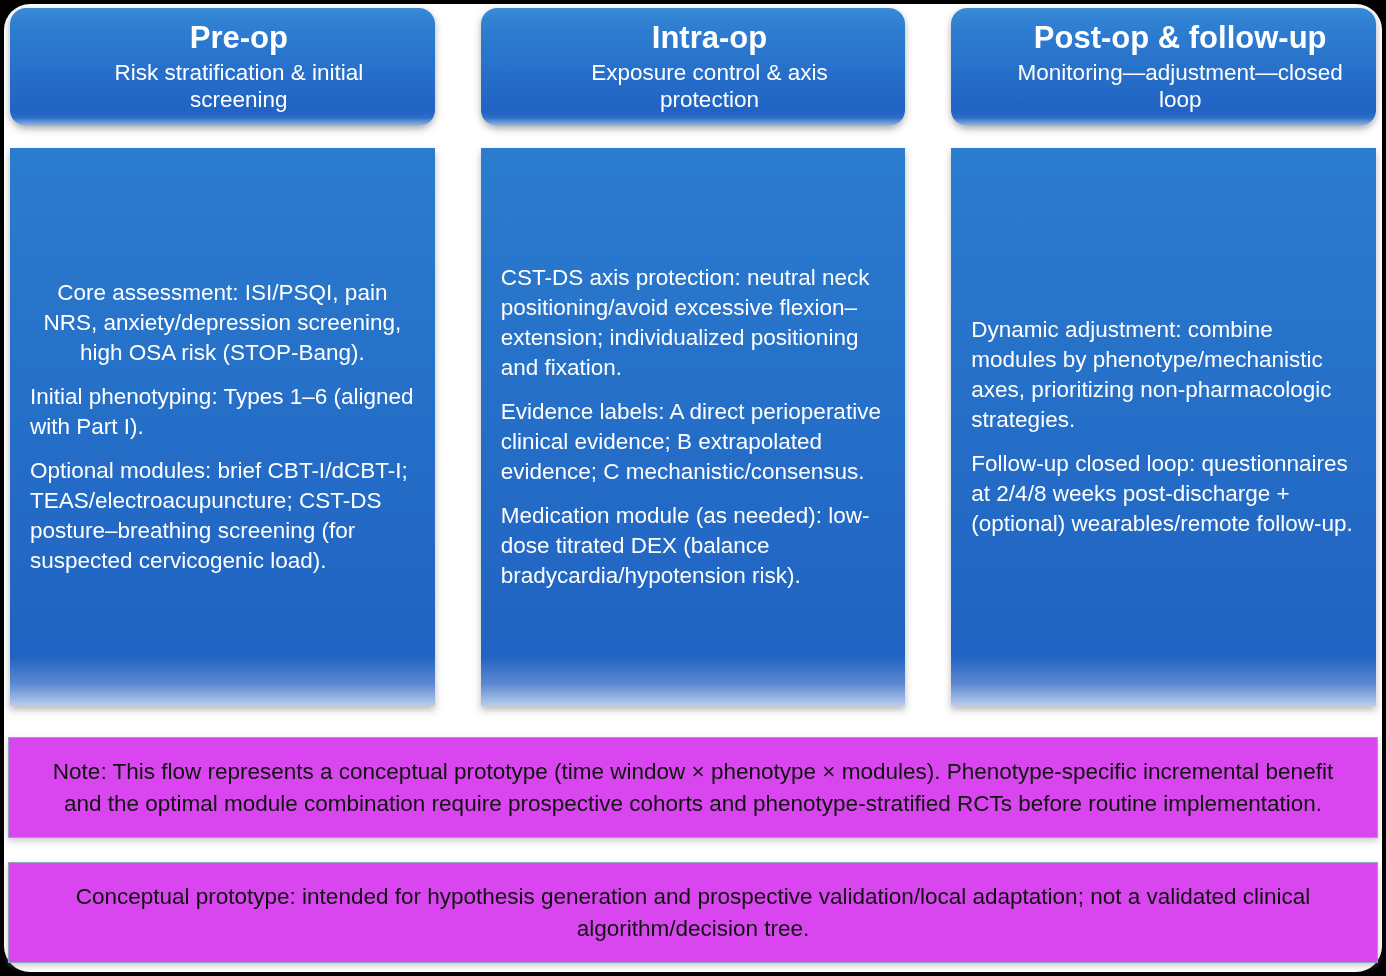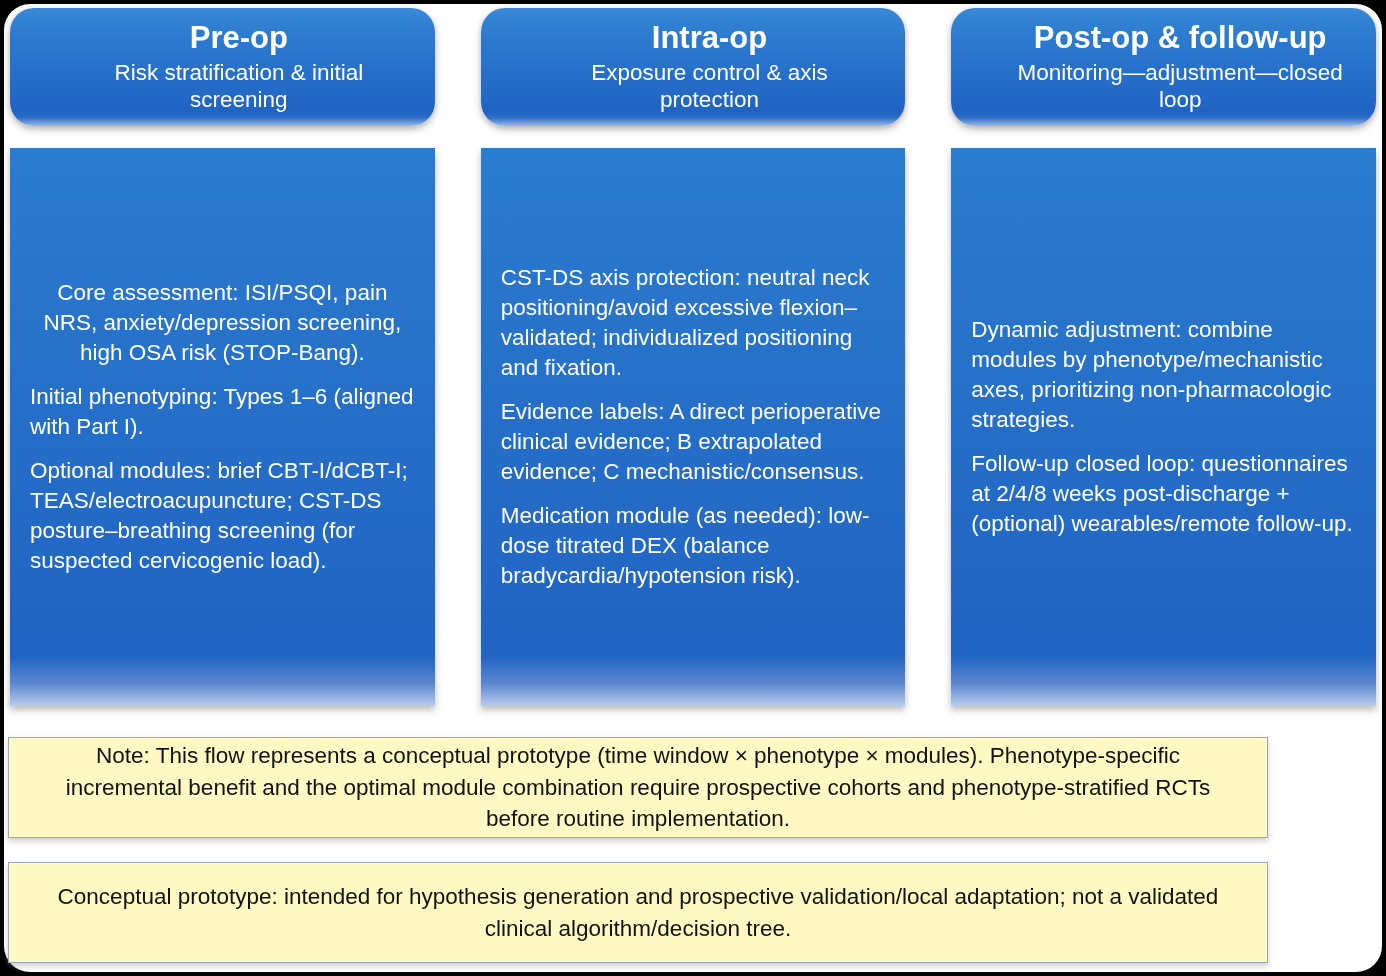--- a/index.html
+++ b/index.html
@@ -20,21 +20,21 @@
     background:#ffffff;
     border-radius:26px;
   }
   .columns {
     position:absolute; left:10px; right:10px; top:8px;
     display:flex; gap:46px;
   }
   .column { flex:1; min-width:0; }
   .header-card {
     height:118px;
-    border-radius:24px;
+    border-radius:16px;
     background:linear-gradient(180deg,#3a8ad8 0%, #2e7ed1 16%, #2063c3 88%, #2e6fc8 93%, #9db9e6 100%);
     box-shadow:0 3px 7px rgba(110,110,110,0.55);
     color:#fff;
     display:flex; flex-direction:column; align-items:center; justify-content:center;
     text-align:center;
     margin-bottom:22px;
     padding-left:33px;
   }
   .h-title { font-size:31px; font-weight:bold; line-height:1.15; }
   .h-sub   { font-size:22.5px; line-height:1.22; margin-top:3px; padding:0 26px; }
@@ -44,23 +44,23 @@
     box-shadow:0 4px 7px rgba(120,120,120,0.5);
     color:#fff;
     display:flex; flex-direction:column; justify-content:center;
     padding:12px 20px;
     box-sizing:border-box;
     font-size:22.5px; line-height:1.33;
   }
   .para { margin:7px 0; text-align:left; }
   .para.center { text-align:center; }
   .note {
-    position:absolute; left:8px; width:1260px;
+    position:absolute; left:8px; width:1370px;
     box-sizing:border-box;
-    background:#fef9c3;
+    background:#d946ef;
     border:1px solid #95a6be;
     box-shadow:0 3px 6px rgba(140,140,140,0.45);
     color:#121212;
     font-size:22.5px; line-height:1.4;
     text-align:center;
     display:flex; align-items:center; justify-content:center;
     padding:6px 28px;
   }
   .note-1 { top:737px; height:101px; }
   .note-2 { top:862px; height:101px;align-items:center; }
@@ -84,21 +84,21 @@
         <div class="para">Optional modules: brief CBT-I/dCBT-I; TEAS/electroacupuncture; CST-DS posture–breathing screening (for suspected cervicogenic load).</div>
       </div>
     </div>
 
     <div class="column">
       <div class="header-card">
         <div class="h-title">Intra-op</div>
         <div class="h-sub">Exposure control &amp; axis protection</div>
       </div>
       <div class="body-card">
-        <div class="para">CST-DS axis protection: neutral neck positioning/avoid excessive flexion–validated; individualized positioning and fixation.</div>
+        <div class="para">CST-DS axis protection: neutral neck positioning/avoid excessive flexion–extension; individualized positioning and fixation.</div>
         <div class="para">Evidence labels: A direct perioperative clinical evidence; B extrapolated evidence; C mechanistic/consensus.</div>
         <div class="para">Medication module (as needed): low-dose titrated DEX (balance bradycardia/hypotension risk).</div>
       </div>
     </div>
 
     <div class="column">
       <div class="header-card">
         <div class="h-title">Post-op &amp; follow-up</div>
         <div class="h-sub">Monitoring—adjustment—closed loop</div>
       </div>

